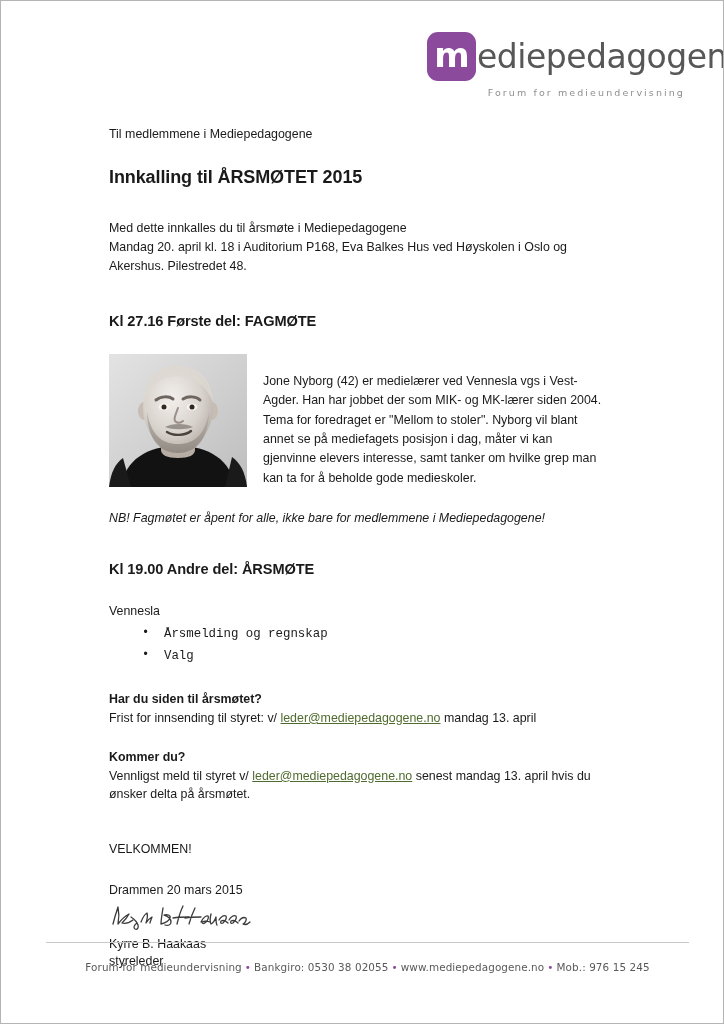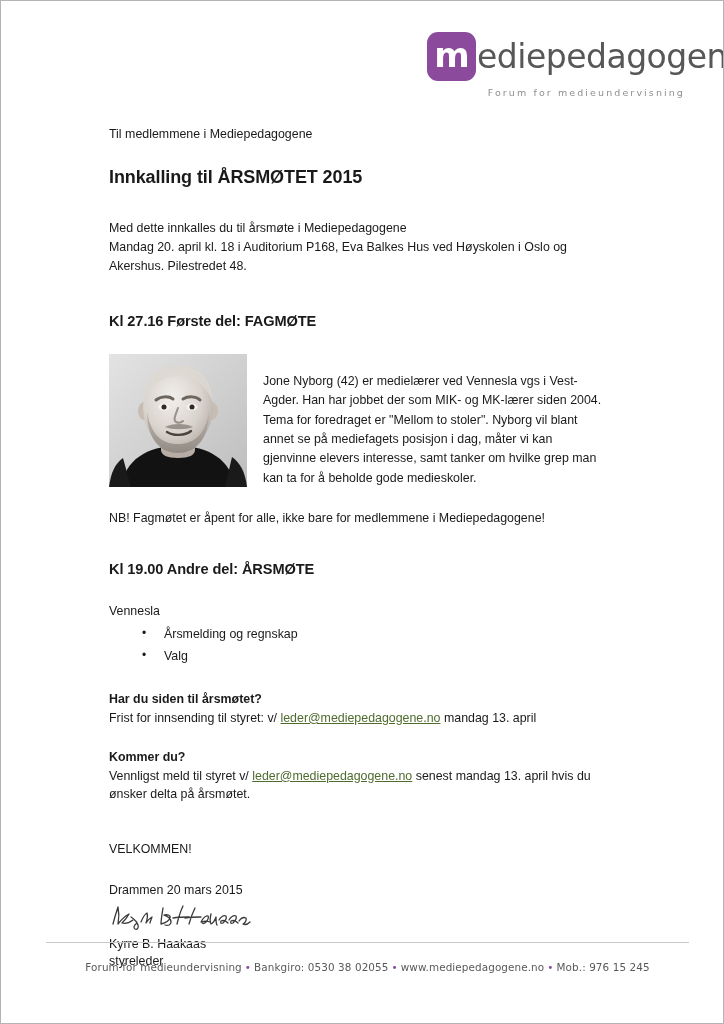--- a/index.html
+++ b/index.html
@@ -127,27 +127,28 @@
   }
   .photo svg { display: block; width: 100%; height: 100%; }
   .bio {
     margin: 0;
     padding-top: 18px;
     overflow: hidden;
     font-size: 12.4px;
     line-height: 1.56;
   }
 
-  .nb-line { margin: 0 0 30px 0; }
+  .nb-line { margin: 0 0 30px 0; font-style: italic; }
 
   .agenda-label { margin: 0 0 4px 0; }
   ul.agenda {
     margin: 0 0 24px 0;
     padding-left: 33px;
     list-style: none;
+    font-family: Liberation Mono, monospace;
   }
   ul.agenda li {
     position: relative;
     margin: 0 0 4px 0;
     padding-left: 22px;
     line-height: 1.5;
   }
   ul.agenda li::before {
     content: "\2022";
     position: absolute;

